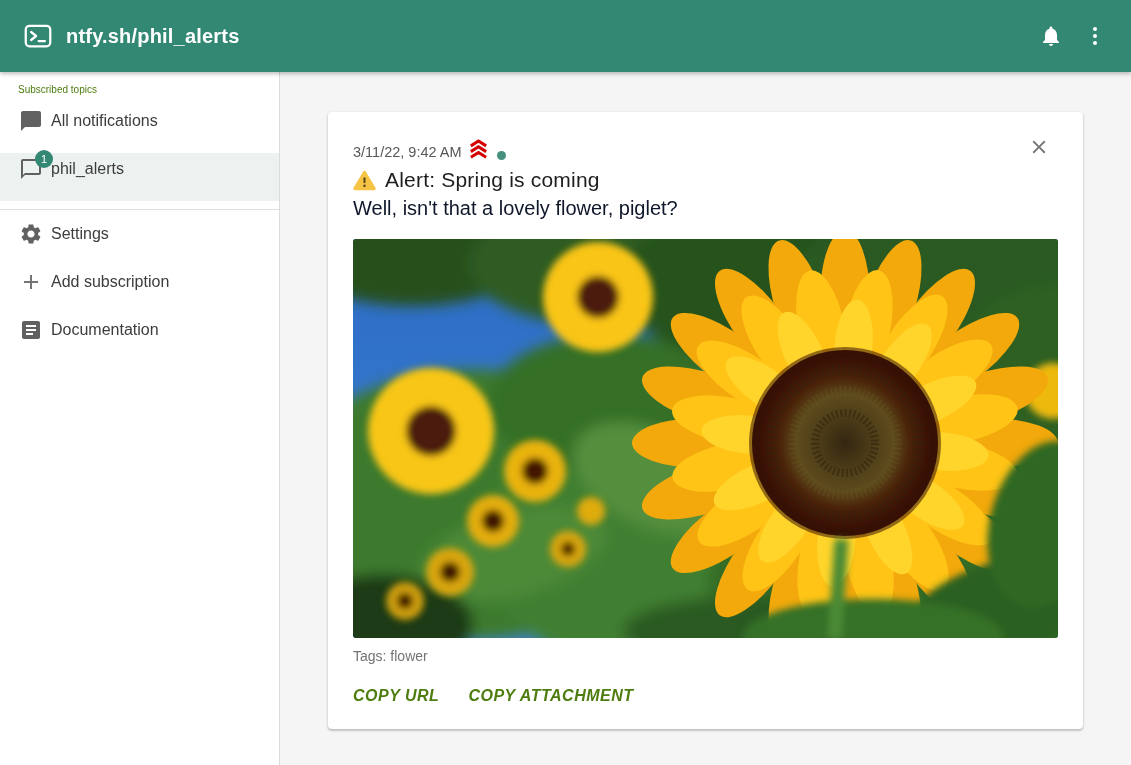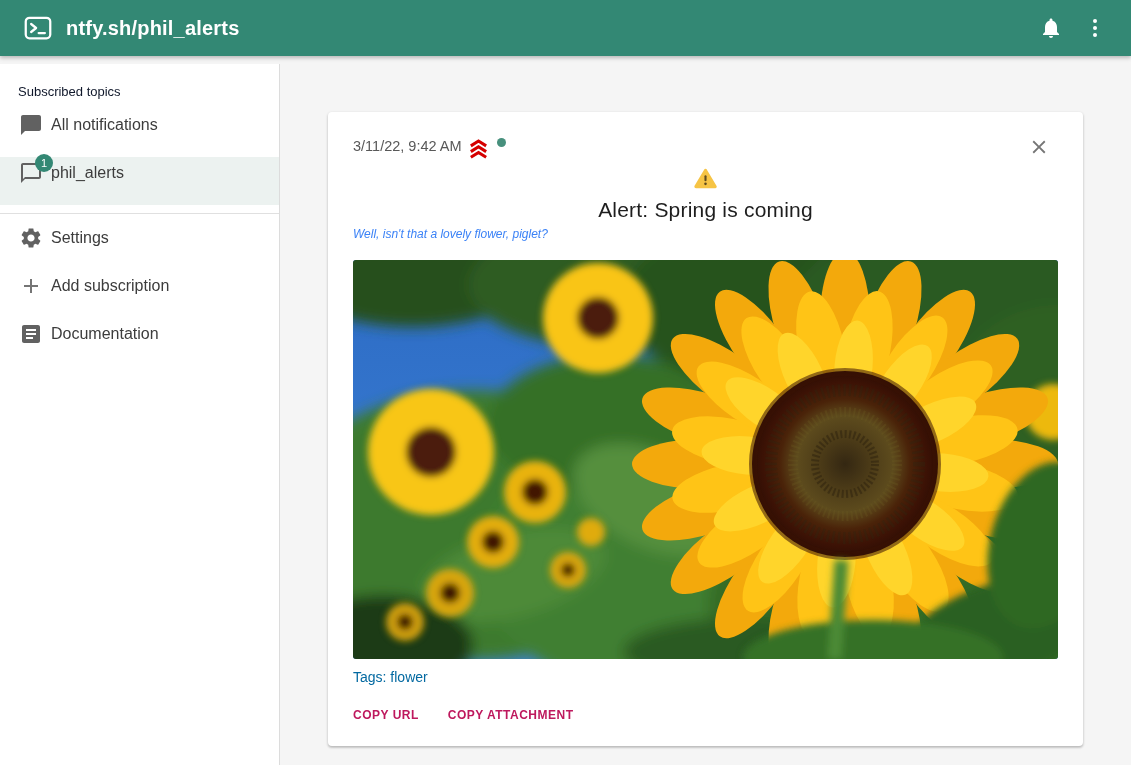--- a/index.html
+++ b/index.html
@@ -5,41 +5,41 @@
   * { box-sizing: border-box; }
   html, body { margin: 0; padding: 0; }
   body {
     width: 1131px; height: 765px; overflow: hidden;
     font-family: "Liberation Sans", sans-serif;
     background: #f5f5f5; position: relative;
   }
 
   
   .appbar {
-    position: absolute; top: 0; left: 0; right: 0; height: 56px;
+    position: absolute; top: 0; left: 0; right: 0; height: 72px;
     background: #338874; color: #fff;
     display: flex; align-items: center;
     padding: 0 14px 0 23px;
     box-shadow: 0 2px 4px rgba(0,0,0,.25);
     z-index: 20;
   }
   .logo { display: flex; margin-right: 13px; }
   .apptitle { font-size: 20px; font-weight: bold; letter-spacing: .2px; }
   .appbar-actions { margin-left: auto; display: flex; align-items: center; }
   .iconbtn {
     width: 44px; height: 44px; background: none; border: none; cursor: pointer;
     display: flex; align-items: center; justify-content: center; color: #fff; padding: 0;
   }
 
   
   .sidebar {
     position: absolute; top: 64px; left: 0; bottom: 0; width: 280px;
     background: #fff; border-right: 1px solid #dcdcdc;
   }
-  .section-label { padding: 20px 16px 10px 18px; font-size: 13px; color: #0f172a; }
+  .section-label { padding: 20px 16px 10px 18px; font-size: 10px; color: #4d7c0f; }
   .nav-item {
     height: 48px; display: flex; align-items: center;
     padding: 0 16px 16px 19px; cursor: pointer; position: relative;
   }
   .nav-item.selected { background: #ecf2f0; }
   .nav-icon { width: 24px; height: 24px; flex: none; position: relative; color: #616161; }
   .nav-label { margin-left: 8px; font-size: 16px; color: #3c3c3c; }
   .badge {
     position: absolute; top: -7px; right: -10px; width: 18px; height: 18px;
     border-radius: 50%; background: #338874; color: #fff; font-size: 11px;
@@ -49,39 +49,40 @@
   .divider { border: none; border-top: 1px solid #e0e0e0; margin: 8px 0; }
 
   
   .content { position: absolute; left: 280px; top: 64px; right: 0; bottom: 0; background: #f5f5f5; }
   .card {
     width: 755px; margin: 48px auto 0; background: #fff; border-radius: 4px;
     box-shadow: 0 1px 3px rgba(0,0,0,.2), 0 2px 2px rgba(0,0,0,.1);
     padding: 26px 25px 24px;
   }
   .card-top { display: flex; align-items: flex-start; justify-content: space-between; height: 26px; }
-  .meta { display: flex; align-items: flex-start; }
+  .meta { display: flex; align-items: flex-end; }
   .timestamp { font-size: 14.5px; color: #585858; }
   .priority { display: flex; margin-left: 5px; }
   .unread-dot { width: 9px; height: 9px; border-radius: 50%; background: #47907d; margin-left: 7px; }
   .closebtn { background: none; border: none; padding: 0; cursor: pointer; color: #777; margin: -2px 8px 0 0; display: flex; }
   .card-title {
     margin: 4px 0 5px; font-size: 21px; font-weight: 400; color: #1e1e1e;
-    display: flex; align-items: center; gap: 9px; letter-spacing: .2px; flex-direction: column;
+    display: flex; align-items: center; gap: 9px; letter-spacing: .2px;
   }
   .warn { display: flex; }
-  .card-body { margin: 0 0 19px; font-size: 12px; color: #3b82f6; font-style: italic; }
+  .card-body { margin: 0 0 19px; font-size: 20px; color: #0f172a; }
   .attachment { width: 705px; height: 399px; border-radius: 3px; overflow: hidden; cursor: pointer; }
   .attachment svg { display: block; }
-  .tags { margin-top: 10px; font-size: 14px; color: #0369a1; }
+  .tags { margin-top: 10px; font-size: 14px; color: #737373; }
   .actions { margin-top: 23px; display: flex; gap: 29px; }
   .actions button {
     background: none; border: none; padding: 0; cursor: pointer;
-    color: #be185d; font-size: 12px; font-weight: bold; letter-spacing: .5px;
+    color: #4d7c0f; font-size: 16px; font-weight: bold; letter-spacing: .5px;
     font-family: "Liberation Sans", sans-serif;
+    font-style: italic;
   }
 </style>
 </head>
 <body>
 
 <header class="appbar">
   <span class="logo">
     <svg width="30" height="30" viewBox="0 0 24 24" fill="none" stroke="#ffffff" stroke-width="1.8" stroke-linecap="round" stroke-linejoin="round">
       <rect x="2.2" y="3.8" width="19.6" height="16.4" rx="3"></rect>
       <polyline points="6.5 8.8 10.5 12 6.5 15.2"></polyline>

